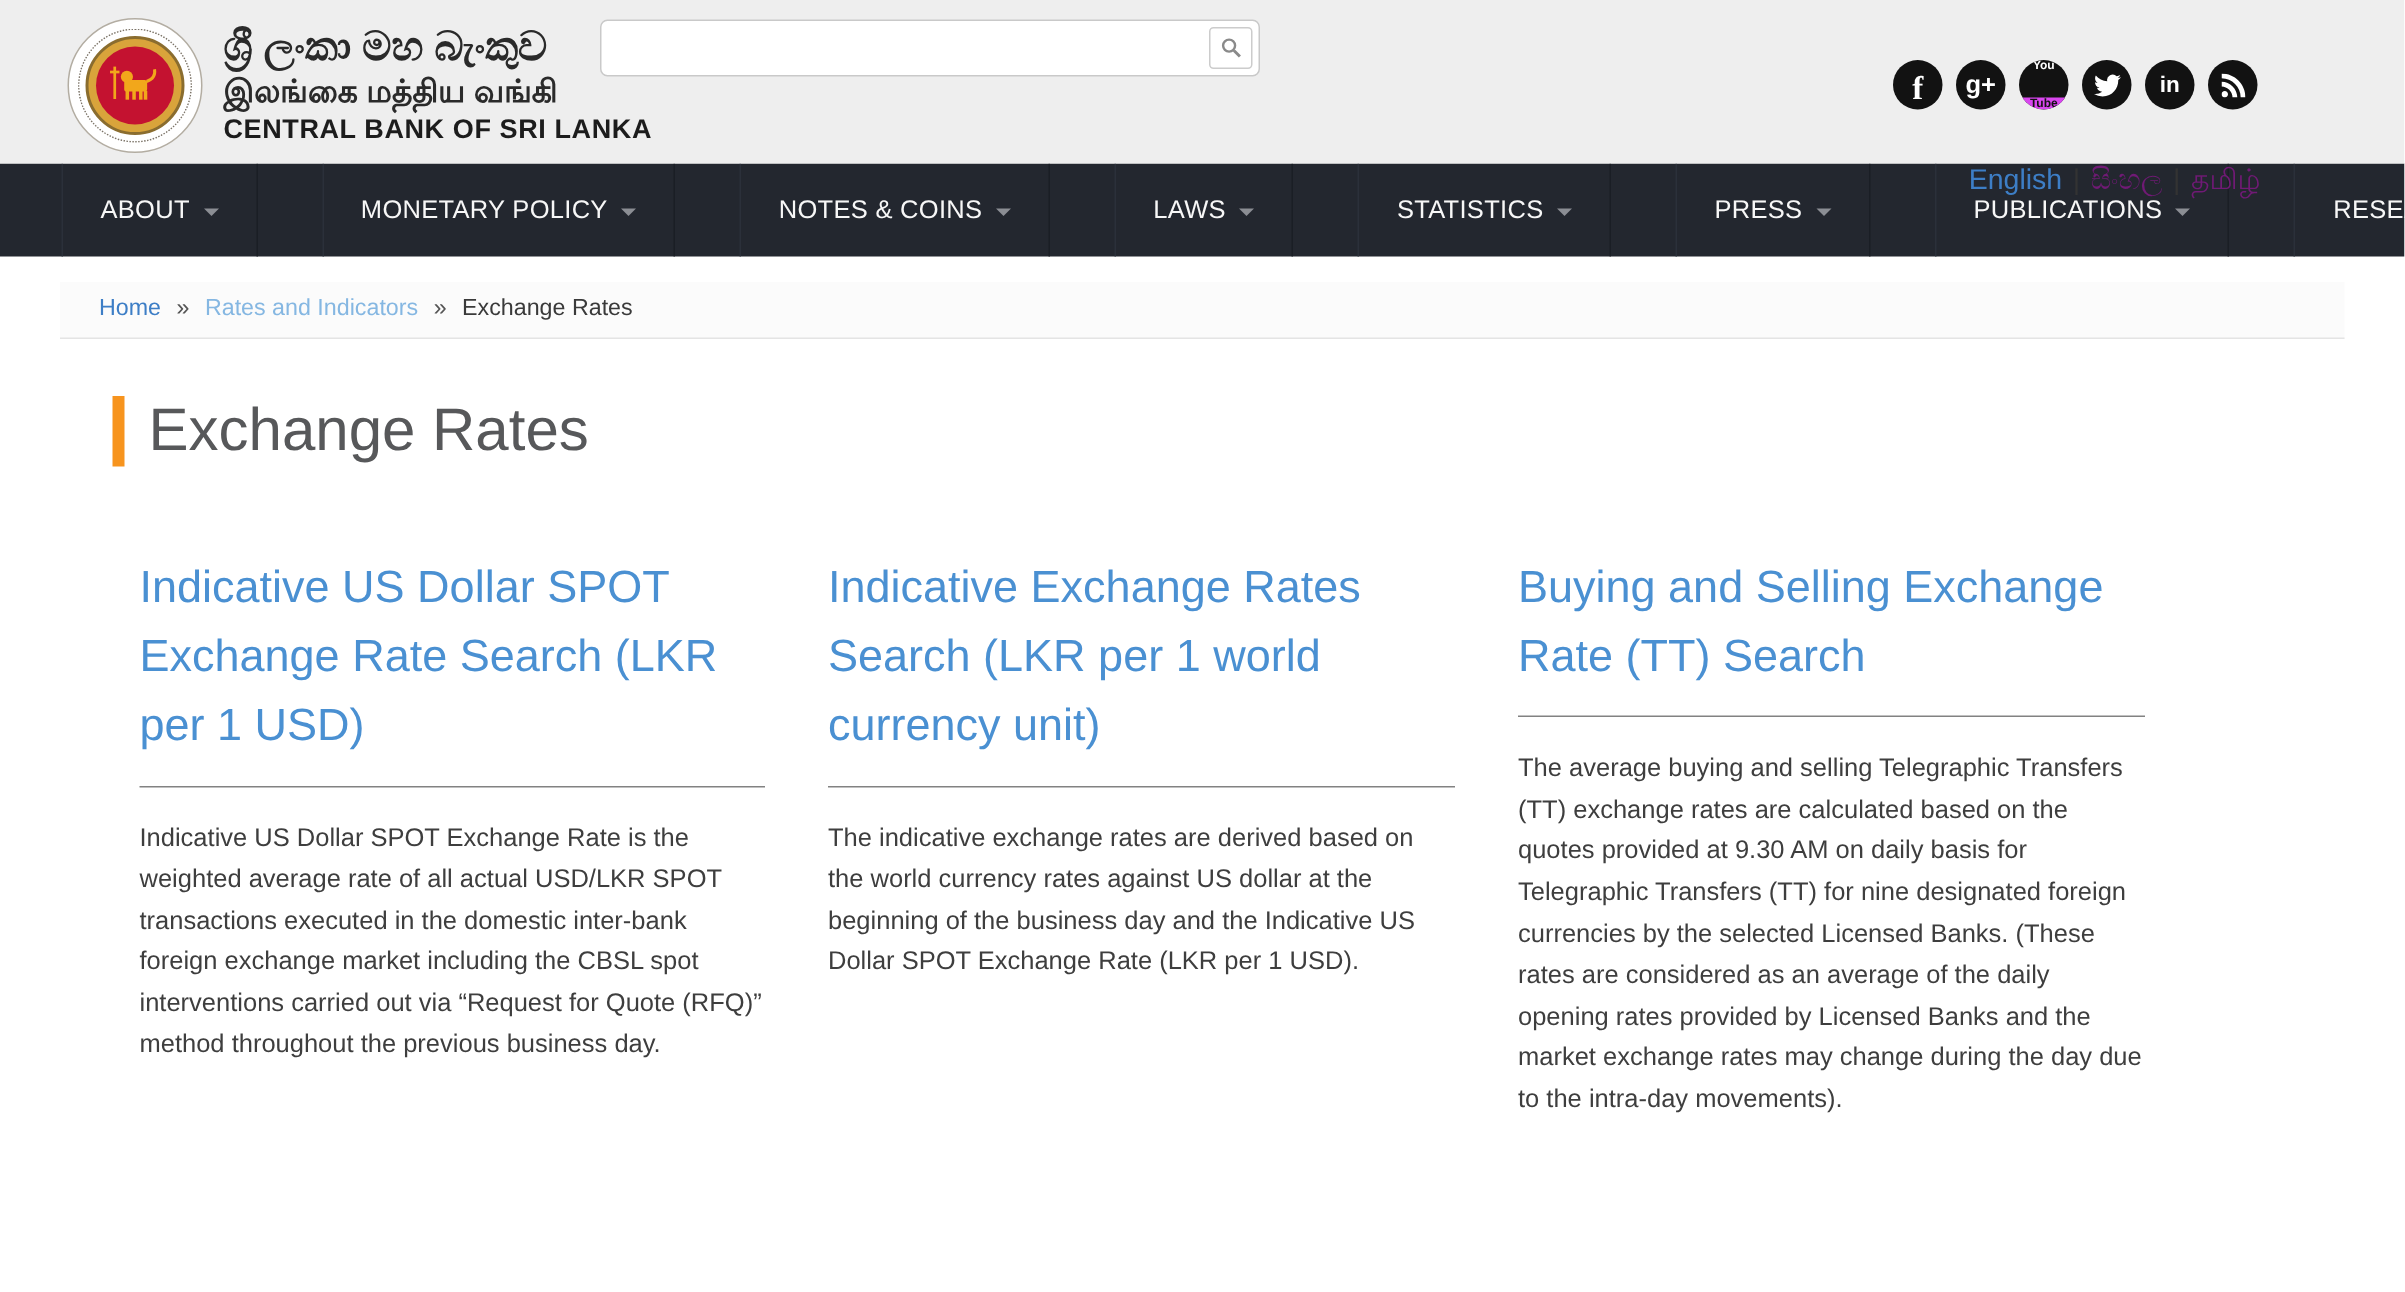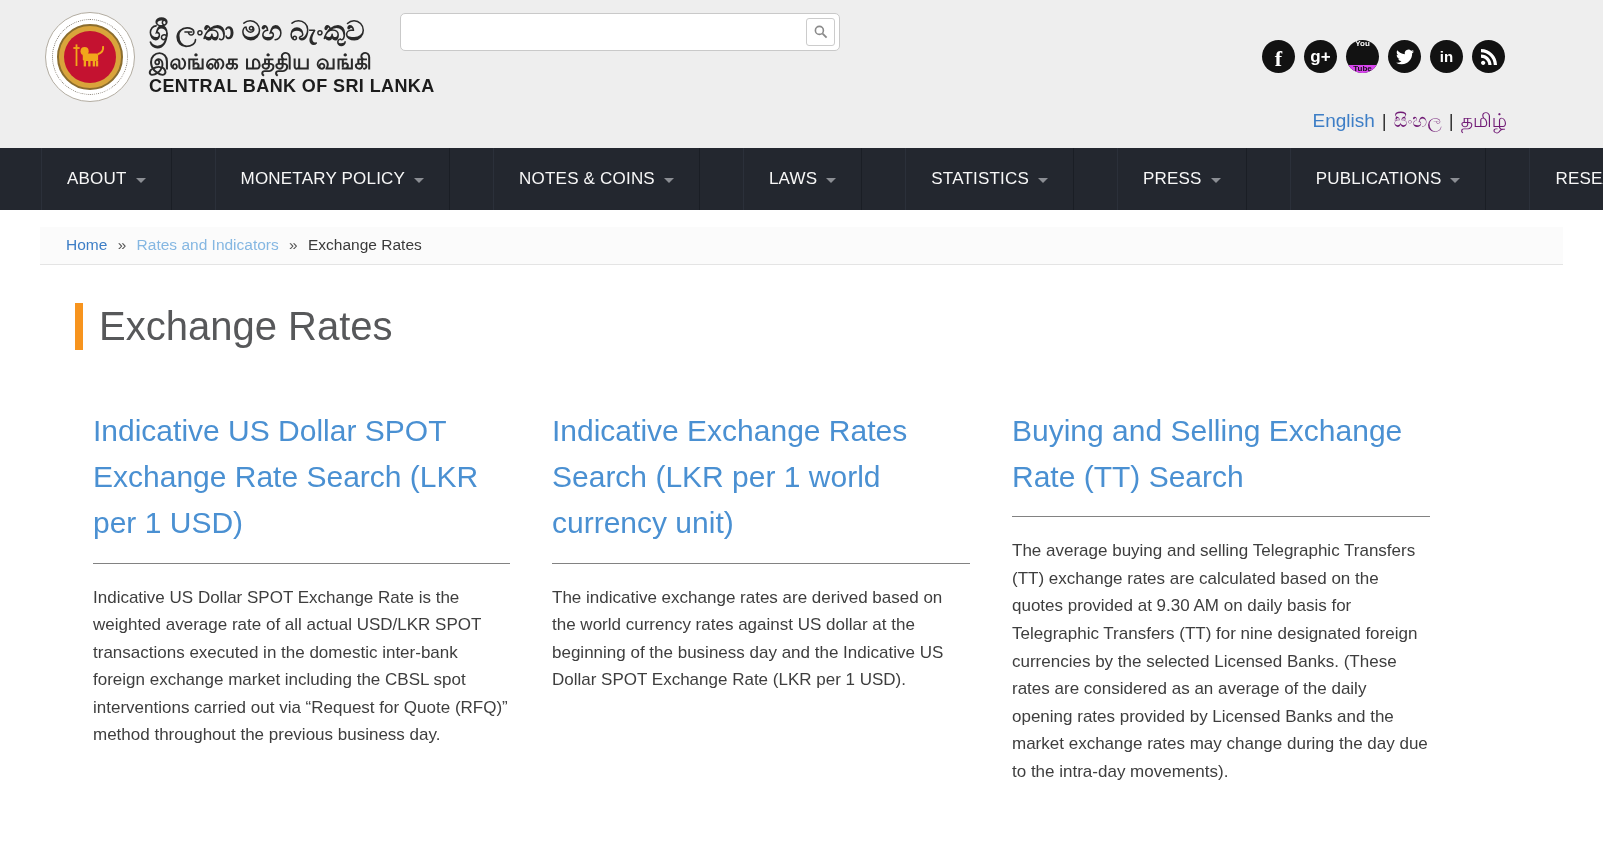--- a/index.html
+++ b/index.html
@@ -4,21 +4,21 @@
 <style>
   * { box-sizing: border-box; margin: 0; padding: 0; }
   html,body { background:#ffffff; }
   body {
     width: 1603px; min-height: 861px; margin: 0 auto;
     font-family: "Liberation Sans", sans-serif;
     color: #3e3e3e;
   }
 
   
-  .header { position: relative; height: 148px; background: #eeeeee; }
+  .header { position: relative; height: 109px; background: #eeeeee; }
 
   .logo-wrap { position: absolute; left: 45px; top: 12px; display: flex; align-items: center; gap: 14px; }
   .emblem {
     width: 90px; height: 90px; border-radius: 50%;
     background: #ffffff; border: 1px solid #b3ada2;
     display: flex; align-items: center; justify-content: center;
     position: relative; flex: 0 0 auto;
   }
   .emblem::before {
     content:""; position:absolute; inset:6px; border-radius:50%;

